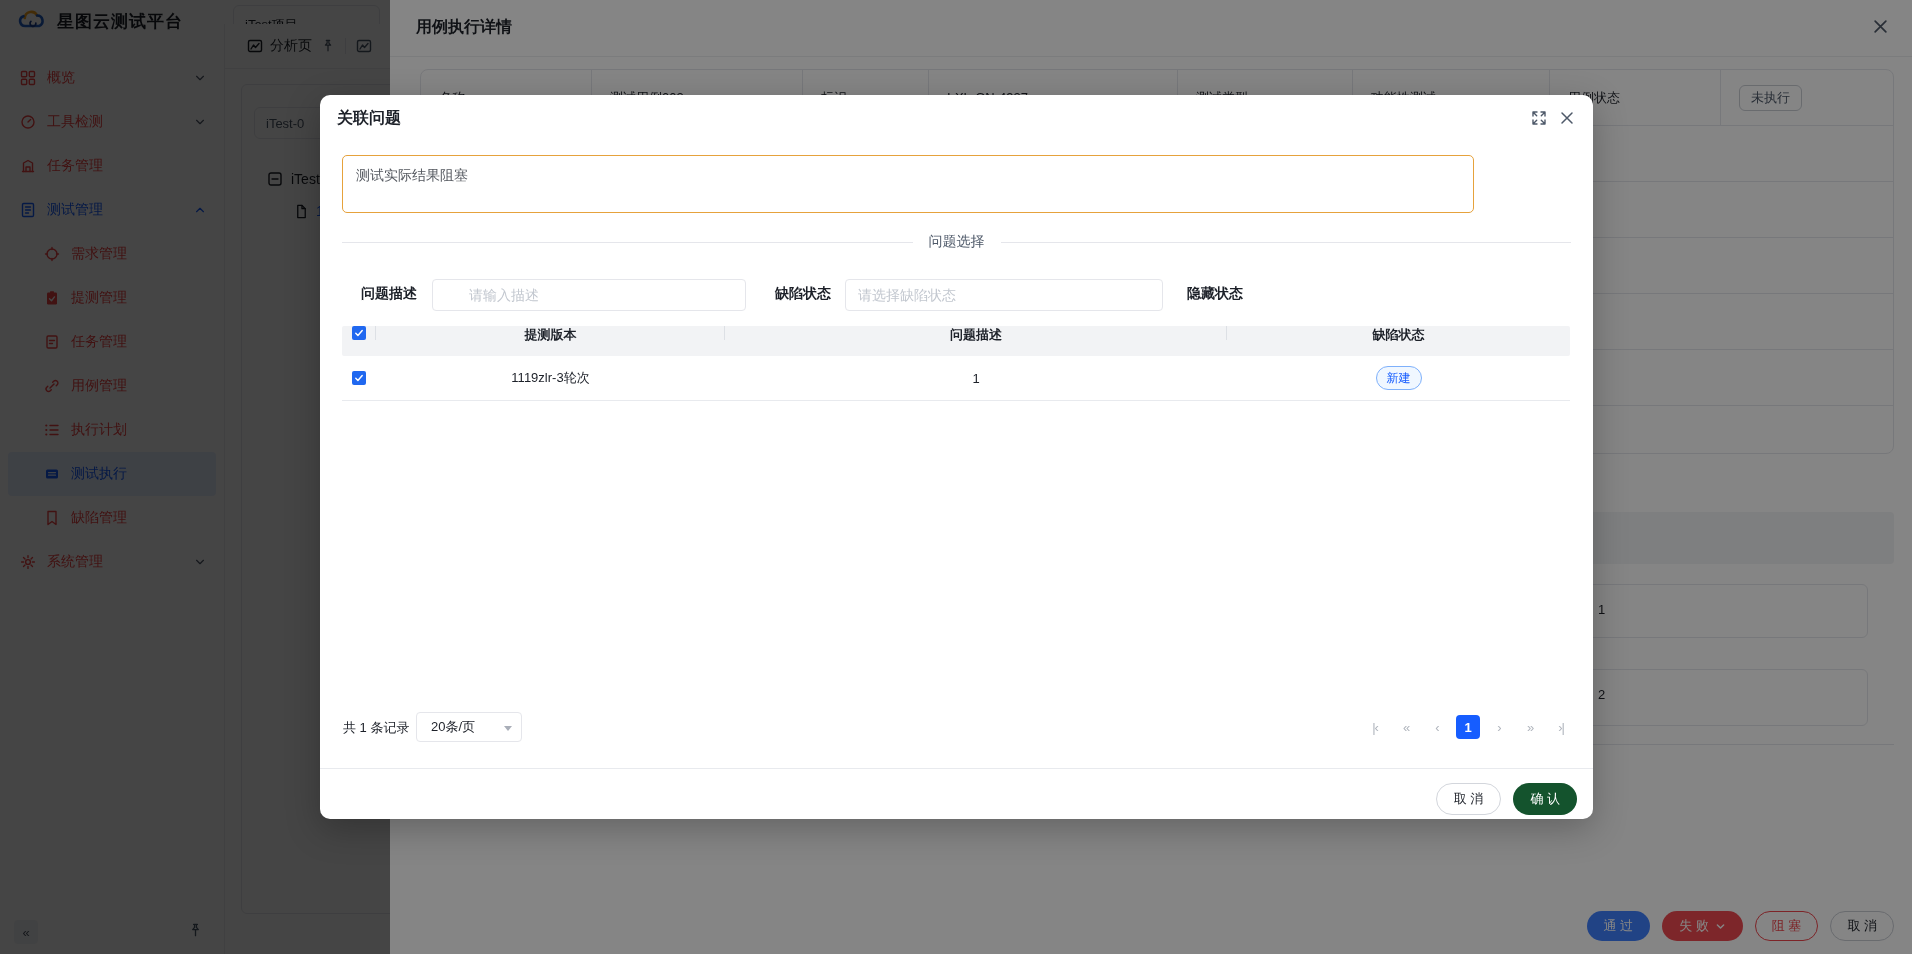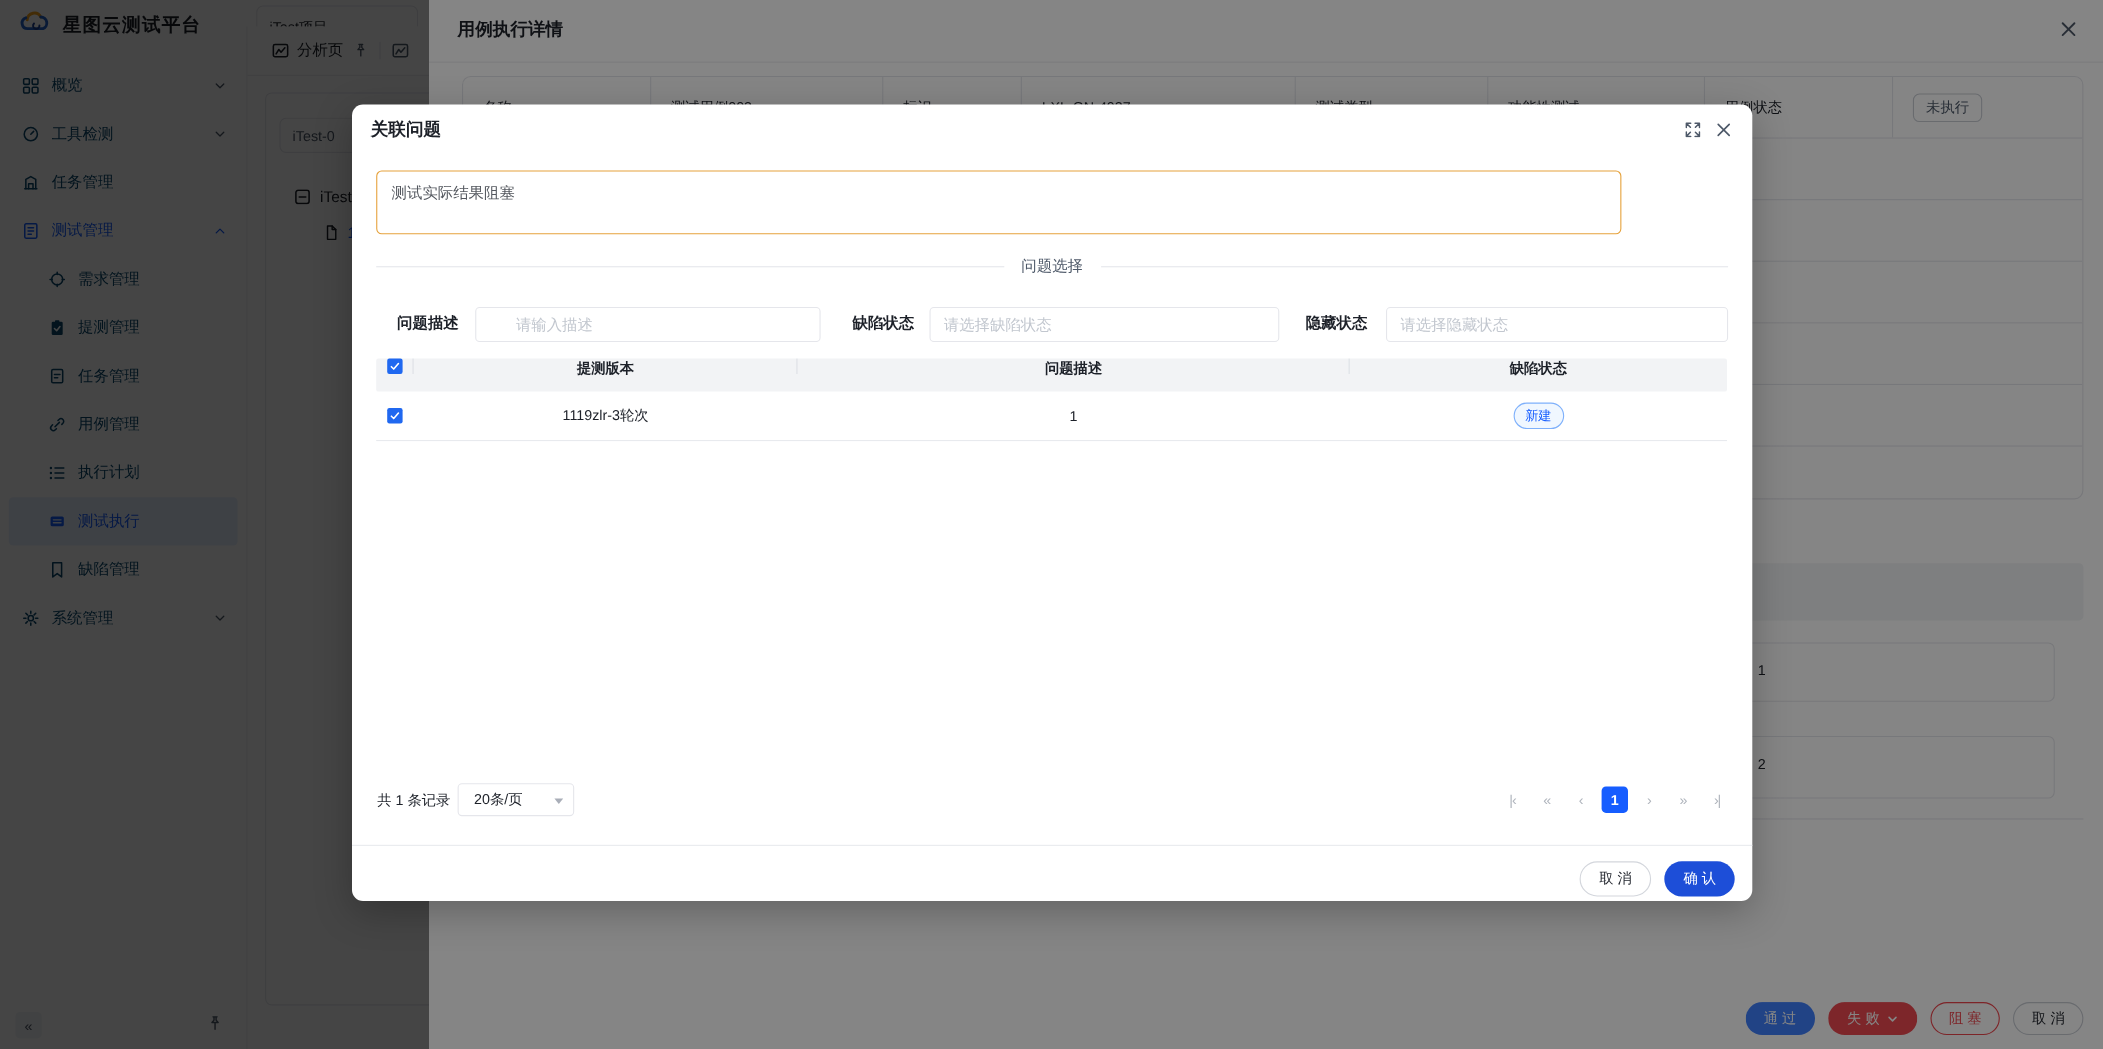--- a/index.html
+++ b/index.html
@@ -6,21 +6,21 @@
   #screen{position:relative;width:1912px;height:954px;overflow:hidden;background:#fff;}
   svg.i{stroke:currentColor;fill:none;stroke-width:1.4;stroke-linecap:round;stroke-linejoin:round;display:block;}
 
   
   .topbar{position:absolute;left:0;top:0;width:100%;height:40px;background:#fff;border-bottom:1px solid #e8e9ec;}
   .brand{position:absolute;left:16px;top:8px;display:flex;align-items:center;gap:9px;}
   .brand-title{font-size:17px;font-weight:bold;color:#1d2129;letter-spacing:1px;}
   .project-select{position:absolute;left:233px;top:5px;width:147px;height:30px;border:1px solid #e5e6eb;border-radius:6px;display:flex;align-items:flex-end;padding:0 11px;font-size:13px;color:#1d2129;box-sizing:border-box;background:#fff;}
 
   .sidebar{position:absolute;left:0;top:40px;width:224px;bottom:0;background:#fff;padding-top:16px;box-sizing:border-box;}
-  .side-item{position:relative;height:44px;display:flex;align-items:center;gap:11px;padding-left:20px;font-size:14px;color:#0c4a6e;cursor:pointer;}
+  .side-item{position:relative;height:44px;display:flex;align-items:center;gap:11px;padding-left:20px;font-size:14px;color:#ef4444;cursor:pointer;}
   .side-sub{padding-left:44px;}
   .side-item .chev{position:absolute;right:18px;color:#4e5969;}
   .side-item.blue{color:#165dff;}
   .side-item.blue .chev{color:#165dff;}
   .side-active{background:#e7effd;border-radius:4px;margin:0 8px;padding-left:36px;color:#165dff;}
   .side-footer{position:absolute;left:0;bottom:0;width:224px;height:44px;background:#fff;}
   .collapse-btn{position:absolute;left:14px;top:10px;width:24px;height:24px;border-radius:4px;background:#f2f3f5;color:#4e5969;display:flex;align-items:center;justify-content:center;font-size:13px;}
   .footer-pin{position:absolute;left:188px;top:13px;color:#4e5969;}
 
   .treepanel{position:absolute;left:224px;top:24px;width:166px;bottom:0;background:#fff;border-left:1px solid #ebedf0;}
@@ -82,21 +82,21 @@
   .mp-total{position:absolute;left:1px;top:7px;font-size:13px;color:#1d2129;}
   .mp-select{position:absolute;left:74px;top:0;width:106px;height:30px;border:1px solid #e5e6eb;border-radius:4px;box-sizing:border-box;display:flex;align-items:center;padding-left:14px;font-size:13px;color:#1d2129;background:#fff;}
   .mp-caret{position:absolute;right:9px;top:13px;width:0;height:0;border-left:4px solid transparent;border-right:4px solid transparent;border-top:5px solid #a9aeb8;}
   .pager{position:absolute;right:0;top:0;height:30px;display:flex;align-items:center;gap:7px;}
   .pg{min-width:24px;height:24px;display:flex;align-items:center;justify-content:center;color:#b0b5bd;font-size:13px;letter-spacing:-1px;}
   .pg-active{background:#165dff;color:#fff;border-radius:4px;font-weight:bold;letter-spacing:0;}
   .modal-fline{position:absolute;left:0;right:0;top:673px;border-top:1px solid #e8eaee;}
   .modal-btns{position:absolute;right:16px;top:688px;display:flex;gap:12px;}
   .mbtn{height:32px;padding:0 17px;border-radius:16px;font-size:13px;display:flex;align-items:center;box-sizing:border-box;}
   .mbtn-cancel{border:1px solid #d3d6dc;color:#1d2129;background:#fff;}
-  .mbtn-confirm{background:#1d4ed8;color:#fff;}
+  .mbtn-confirm{background:#14532d;color:#fff;}
 </style>
 </head>
 <body>
 
 <div id="screen">
 
   <div class="topbar">
     <div class="brand">
       <span>
         <svg width="32" height="23" viewBox="0 0 44 30">
@@ -391,21 +391,20 @@
     <span class="fsearch-icon" style="left:123px;">
         <svg class="i" width="15" height="15" viewBox="0 0 16 16">
           <circle cx="6.8" cy="6.8" r="4.3"></circle>
           <path d="M10 10l3.2 3.2"></path>
         </svg>
       </span>
     <input class="finput" style="left: 112px; width: 314px; padding-left: 36px;" placeholder="请输入描述">
     <span class="flabel" style="left:455px;">缺陷状态</span>
     <input class="finput" style="left: 525px; width: 318px;" placeholder="请选择缺陷状态">
     <span class="flabel" style="left:867px;">隐藏状态</span>
-    <input class="finput" style="left: 940px; width: 311px;" placeholder="请选择隐藏状态">
 
     <div class="mtable">
       <div class="mt-head">
         <div class="mc0">
           <span class="checkbox">
               <svg width="10" height="10" viewBox="0 0 14 14">
                 <path d="M2.5 7.5l3 3 6-7" stroke="#fff" stroke-width="2" fill="none" stroke-linecap="round" stroke-linejoin="round"></path>
               </svg>
             </span>
         </div>

